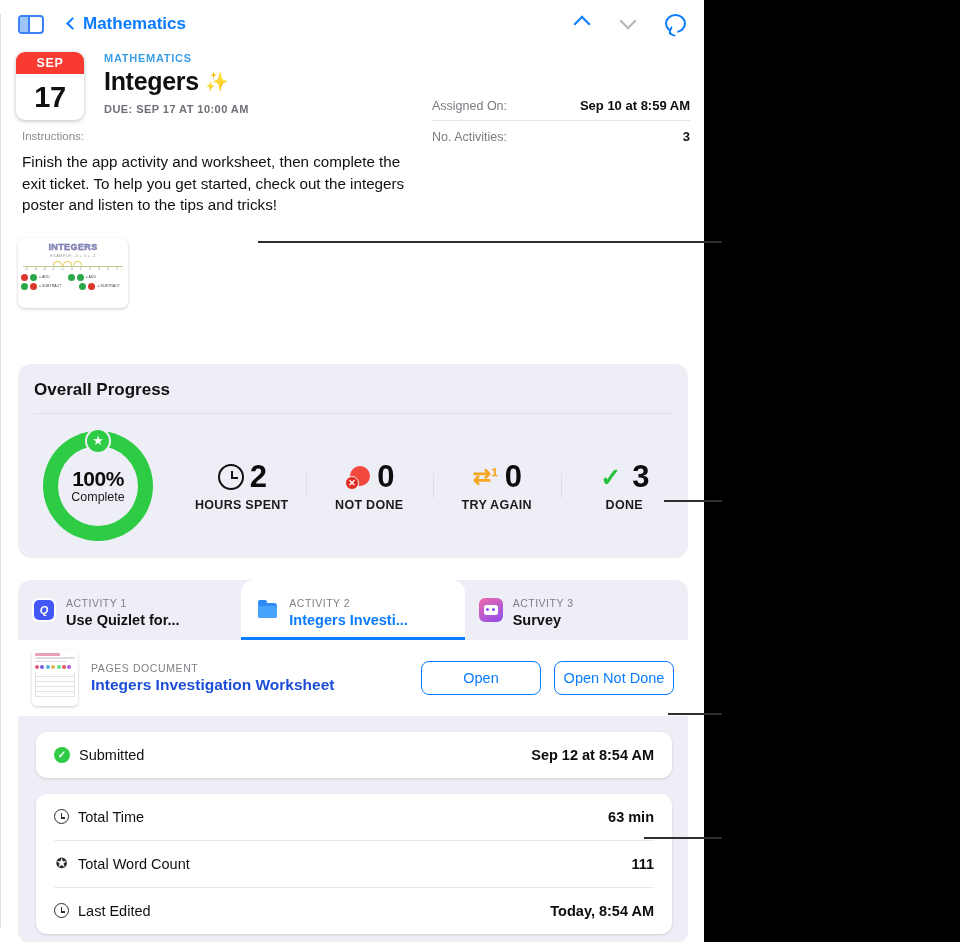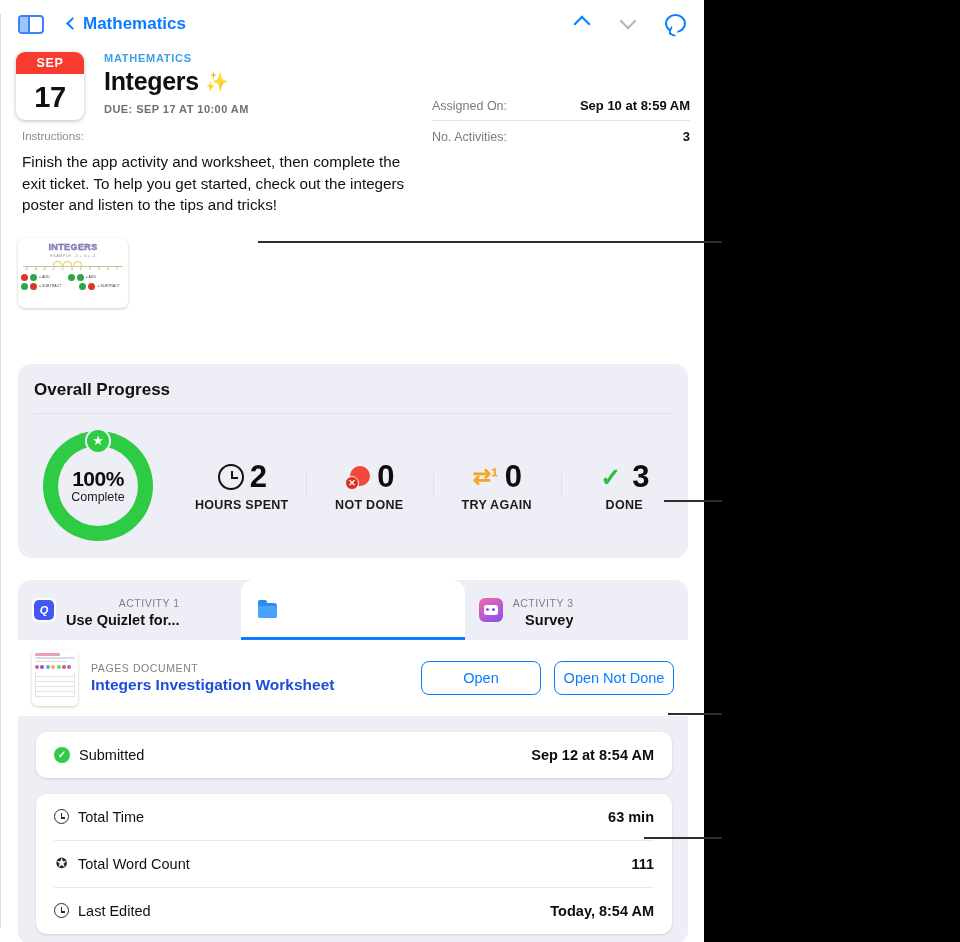--- a/index.html
+++ b/index.html
@@ -165,21 +165,21 @@
   .tab-ico.folder { background: #fff; }
   .tab-ico.folder i { width: 19px; height: 15px; border-radius: 2.5px 3px 3px 3px; background: #2b8bf2; position: relative; }
   .tab-ico.folder i:before { content:""; position:absolute; left:0; top:-3px; width:9px; height:4px;
     border-radius: 2px 2px 0 0; background:#2b8bf2; }
   .tab-ico.folder i:after { content:""; position:absolute; left:0; top:3px; right:0; bottom:0;
     border-radius: 2px; background:#48a3ff; }
   .tab-ico.survey { background: linear-gradient(150deg,#f06aa8,#8b4cf0); }
   .tab-ico.survey i { width: 14px; height: 10px; border-radius: 2.5px; background:#fff; position:relative; }
   .tab-ico.survey i:before { content:""; position:absolute; left:2px; top:3px; width:3px; height:3px;
     border-radius:50%; background:#8b4cf0; box-shadow: 6px 0 0 #8b4cf0; }
-  .tab-meta { min-width: 0; text-align: right; }
+  .tab-meta { min-width: 0; }
   .tab-k { font-size: 10.5px; color: #7f7f86; letter-spacing: .5px; }
   .tab-v { font-size: 14.5px; font-weight: 700; color: #111; margin-top: 1px;
     white-space: nowrap; overflow: hidden; }
   .tab.active .tab-v { color: #0a7cff; }
 
   .doc-row { background: #fff; display: flex; align-items: center; padding: 10px 14px; gap: 13px; }
   .doc-thumb { width: 46px; height: 56px; border-radius: 5px; background: #fff; flex: none;
     box-shadow: 0 1px 3px rgba(0,0,0,.2); overflow: hidden; padding: 3px; }
   .dt-title { height: 3px; background: #e8a0b8; width: 62%; border-radius: 1px; }
   .dt-line { height: 1.6px; background: #dcdce2; margin-top: 1.6px; border-radius: 1px; }
@@ -372,20 +372,24 @@
             </span>
           <span class="tab-meta">
             <span class="tab-k">ACTIVITY 1</span>
             <div class="tab-v">Use Quizlet for...</div>
           </span>
         </div>
         <div class="tab active">
           <span class="tab-ico folder">
               <i></i>
             </span>
+          <span class="tab-meta">
+            <span class="tab-k">ACTIVITY 2</span>
+            <div class="tab-v">Integers Investi...</div>
+          </span>
         </div>
         <div class="tab">
           <span class="tab-ico survey">
               <i></i>
             </span>
           <span class="tab-meta">
             <span class="tab-k">ACTIVITY 3</span>
             <div class="tab-v">Survey</div>
           </span>
         </div>

